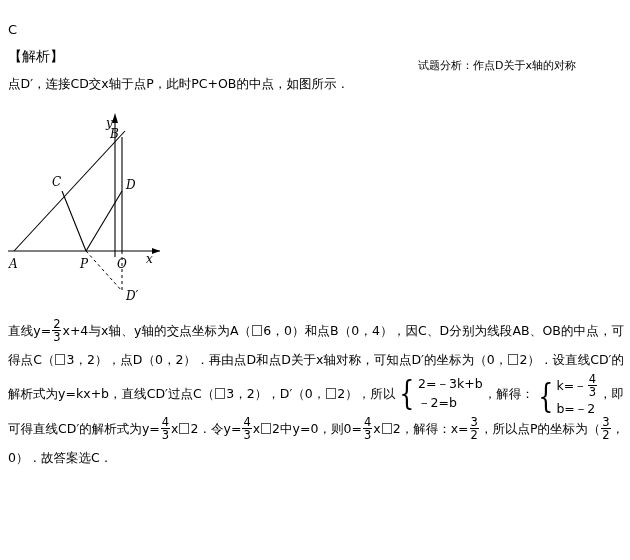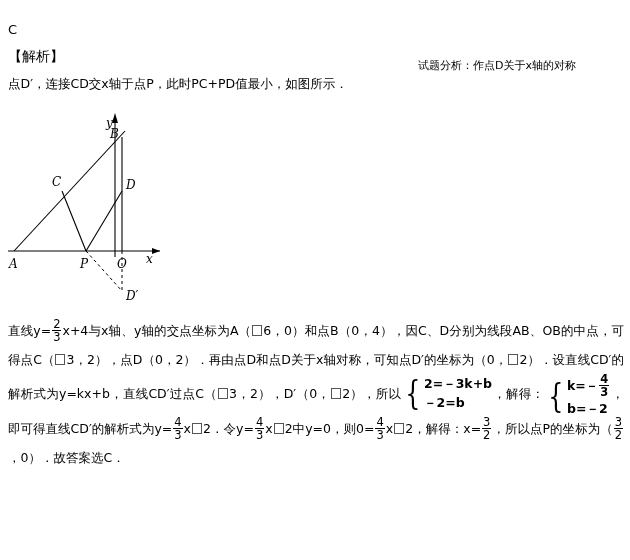--- a/index.html
+++ b/index.html
@@ -100,21 +100,20 @@
     transform: scaleX(0.7);
     position: relative;
     top: -1px;
   }
   .eqs {
     display: inline-block;
     vertical-align: middle;
     font-size: 12.5px;
     line-height: 19px;
     text-align: left;
-    font-weight: bold;
   }
   .box {
     display: inline-block;
     width: 8px;
     height: 9px;
     border: 1px solid #555;
     vertical-align: -1px;
     margin: 0 1px;
     background: #fff;
   }
@@ -126,21 +125,21 @@
 <body>
 
 <div class="page">
 
   <div class="answer-letter">C</div>
 
   <div class="jiexi-label">【解析】</div>
 
   <div class="analysis-head">试题分析：作点D关于x轴的对称</div>
 
-  <div class="line2">点D′，连接CD交x轴于点P，此时PC+PD值最小，如图所示．</div>
+  <div class="line2">点D′，连接CD交x轴于点P，此时PC+OB的中点，如图所示．</div>
 
   <div class="figure">
     <svg width="300" height="210" viewBox="0 0 300 210">
 
       <line x1="8" y1="146" x2="160" y2="146" stroke="#000" stroke-width="1.1"></line>
       <polygon points="160,146 152,143 152,149" fill="#000"></polygon>
 
       <line x1="115" y1="152" x2="115" y2="12" stroke="#000" stroke-width="1.1"></line>
       <polygon points="115,8 112,18 118,18" fill="#000"></polygon>
 

